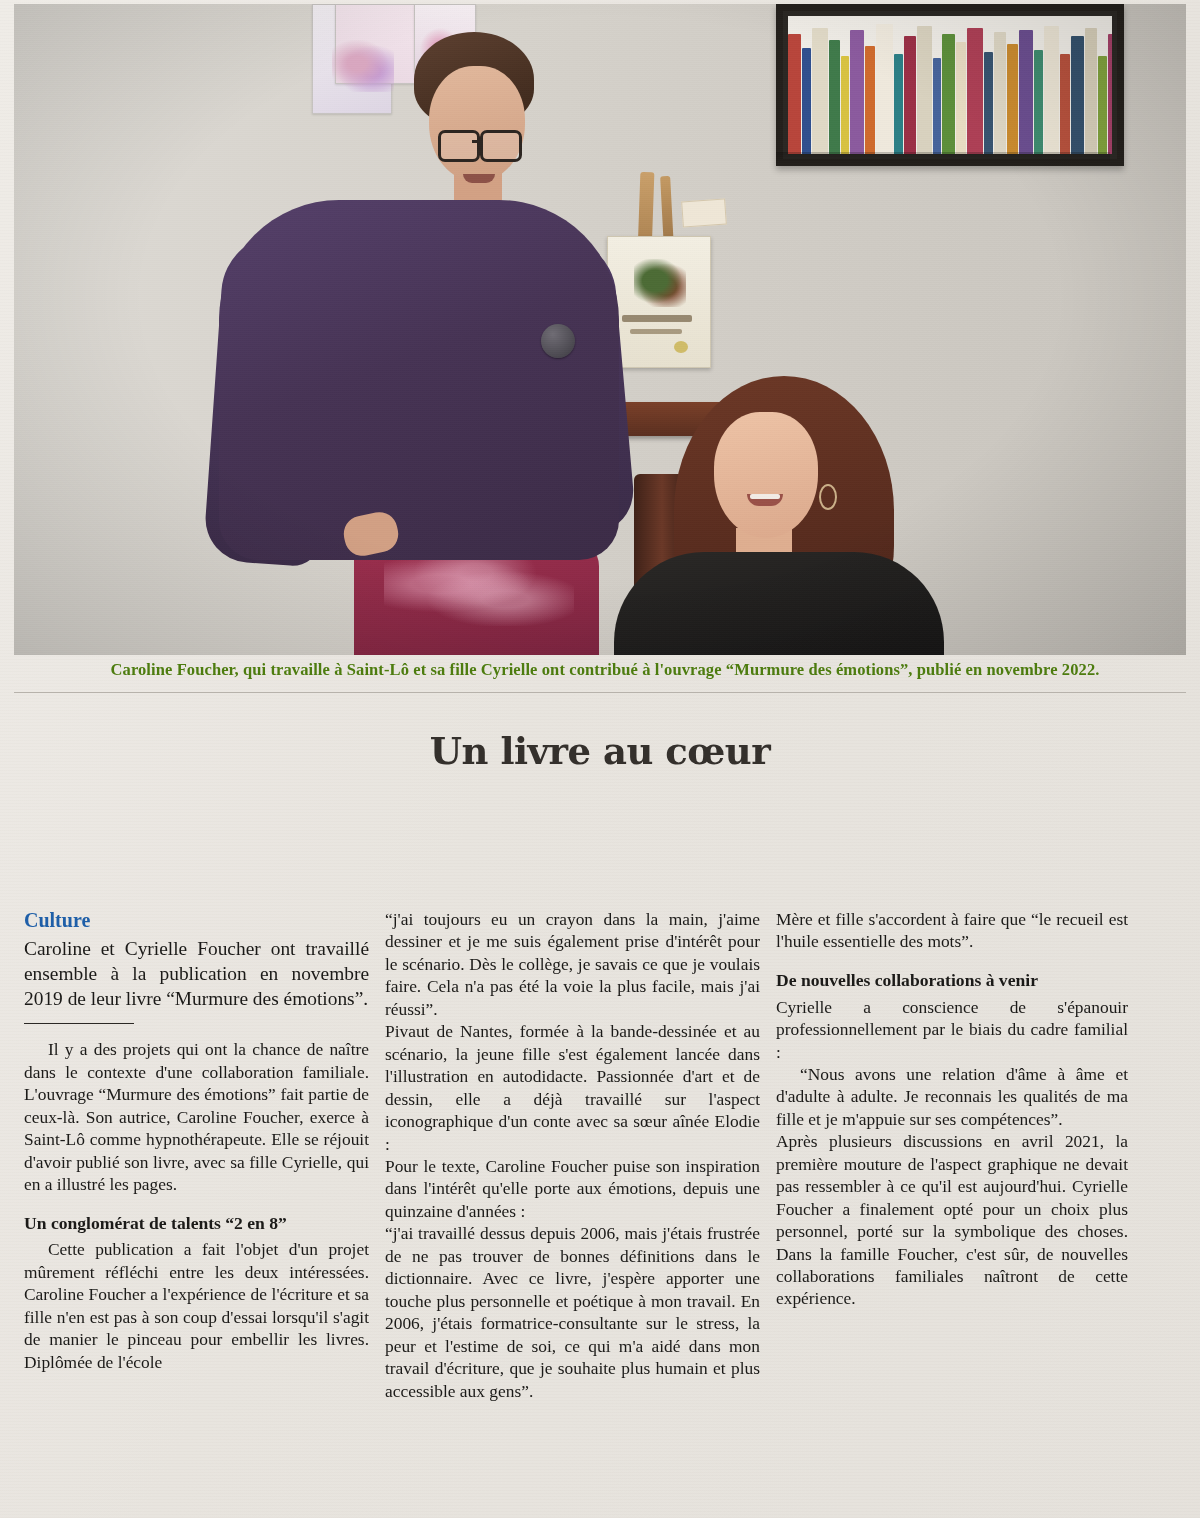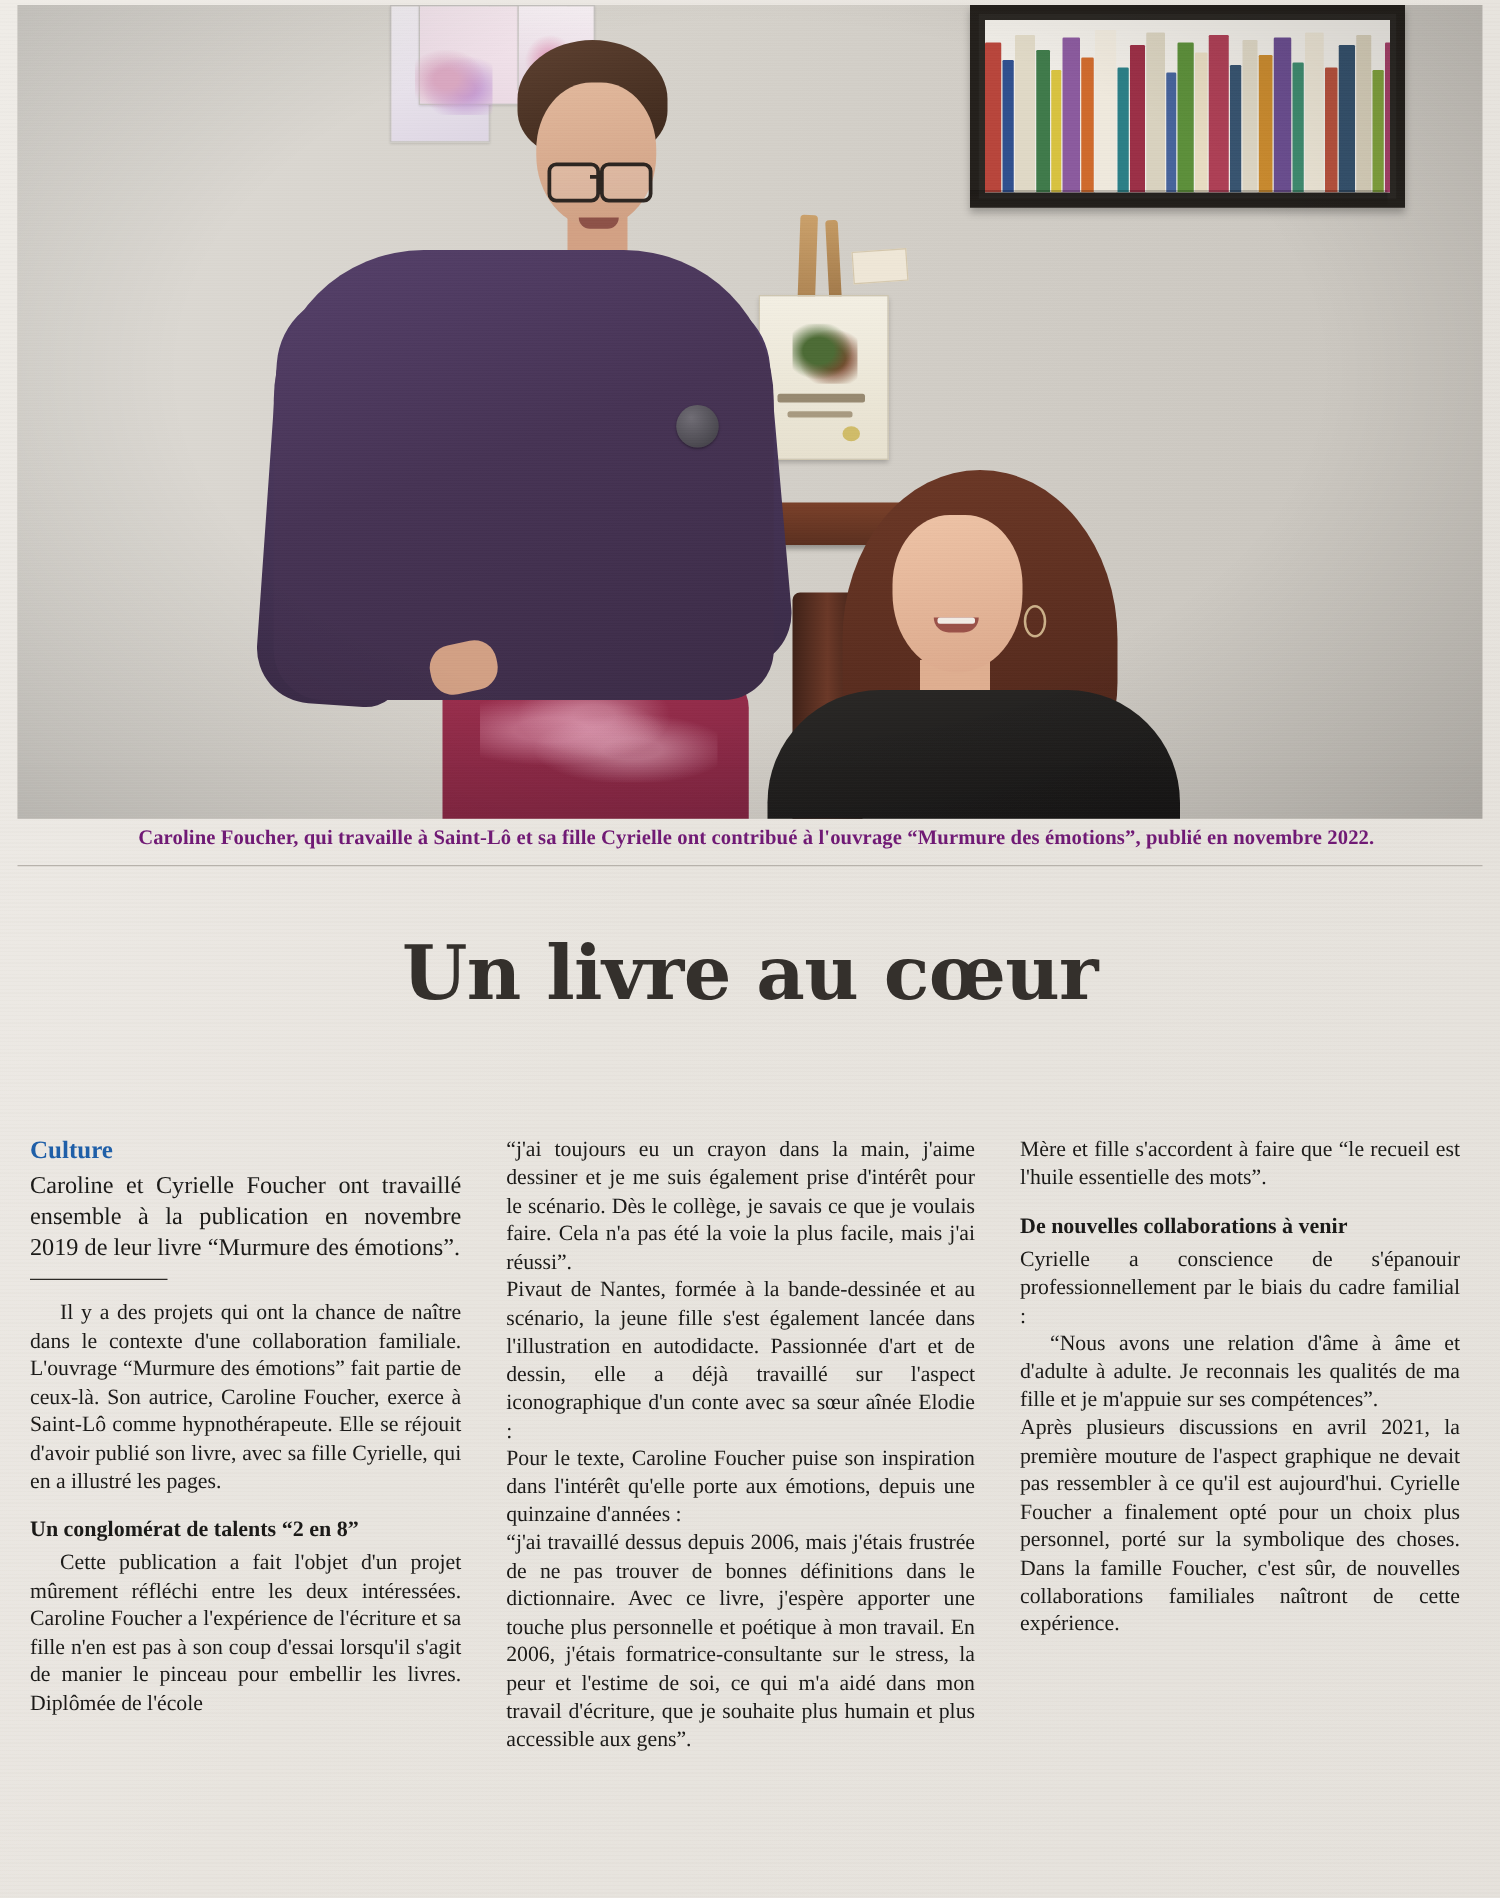--- a/index.html
+++ b/index.html
@@ -101,38 +101,38 @@
   .w2-earring{position:absolute;left:805px;top:480px;width:14px;height:22px;border:2px solid #cbb089;border-radius:50%;}
 
   
   .photo-vig{position:absolute;inset:0;background:radial-gradient(ellipse at 50% 45%, rgba(0,0,0,0) 55%, rgba(0,0,0,.16) 100%);}
   .photo-grain{position:absolute;inset:0;opacity:.22;
     background:repeating-linear-gradient(0deg, rgba(0,0,0,.05) 0 1px, rgba(255,255,255,.05) 1px 2px);}
 
   
   .caption{
     position:absolute;left:60px;top:660px;width:1090px;
-    text-align:center;font-size:16.5px;font-weight:700;letter-spacing:.1px;color:#701a75;
+    text-align:center;font-size:16.5px;font-weight:700;letter-spacing:.1px;color:#4d7c0f;
     font-family:"Liberation Serif", serif;
   }
   .rule{position:absolute;left:14px;top:692px;width:1172px;height:1px;background:#b7b2ab;}
 
   
   .headline{
     position:absolute;left:40px;top:706px;width:1120px;text-align:center;
     font-family:"DejaVu Serif", serif;
     font-weight:700;color:#34302c;
-    font-size:60px;line-height:1.12;letter-spacing:-0.5px;
+    font-size:37px;line-height:1.12;letter-spacing:-0.5px;
   }
   .headline .l2{display:block;}
 
   
   .cols{
     position:absolute;left:24px;top:908px;width:1152px;height:600px;
-    display:grid;grid-template-columns:345px 375px 352px;column-gap:36px;
+    display:grid;grid-template-columns:345px 375px 352px;column-gap:16px;
   }
   .col{font-size:17.4px;line-height:1.29;text-align:justify;hyphens:auto;}
   .kicker{color:#1f5fa8;font-weight:700;font-size:20px;margin-bottom:2px;font-family:"Liberation Serif",serif;}
   .chapeau{font-size:19.4px;line-height:1.3;margin:0 0 16px 0;}
   .sep{width:110px;height:1px;background:#2b2825;margin:12px 0 14px 0;}
   .sub{font-weight:700;font-size:17.6px;margin:16px 0 4px 0;}
   .col p{margin:0 0 0 0;text-indent:24px;}
   .col p.noind{text-indent:0;}
   .ital{}
   .col .para{margin-bottom:0;}

